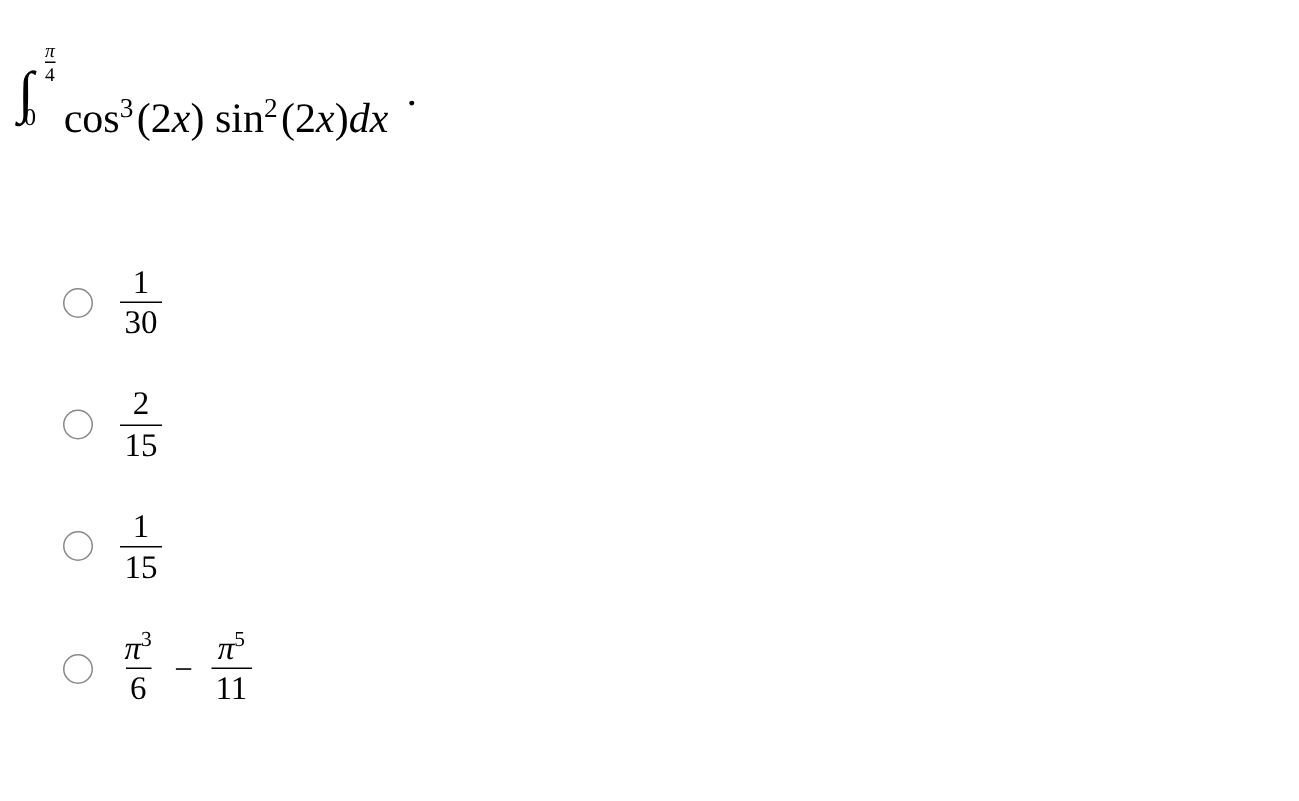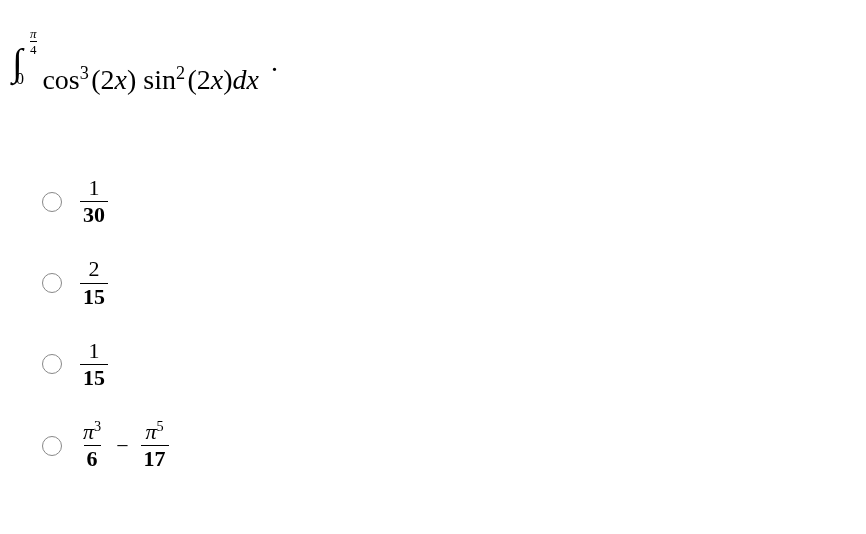--- a/index.html
+++ b/index.html
@@ -103,21 +103,20 @@
       font-size: 22px;
       line-height: 1.1;
       vertical-align: middle;
     }
     .fraction .num {
       padding: 0 3px 1px 3px;
     }
     .fraction .den {
       border-top: 1.5px solid #000;
       padding: 1px 3px 0 3px;
-      font-weight: bold;
     }
     .option-content {
       display: flex;
       align-items: center;
       gap: 12px;
     }
     .minus {
       font-family: 'Cambria Math', 'Times New Roman', serif;
       font-size: 22px;
     }
@@ -181,18 +180,18 @@
   <div class="option">
     <div class="radio"></div>
     <div class="option-content">
       <span class="fraction">
         <span class="num"><span class="pi-sup">π</span><sup>3</sup></span>
         <span class="den">6</span>
       </span>
       <span class="minus">−</span>
       <span class="fraction">
         <span class="num"><span class="pi-sup">π</span><sup>5</sup></span>
-        <span class="den">17</span>
+        <span class="den">11</span>
       </span>
     </div>
   </div>
 
 </div>
 
 </body></html>

